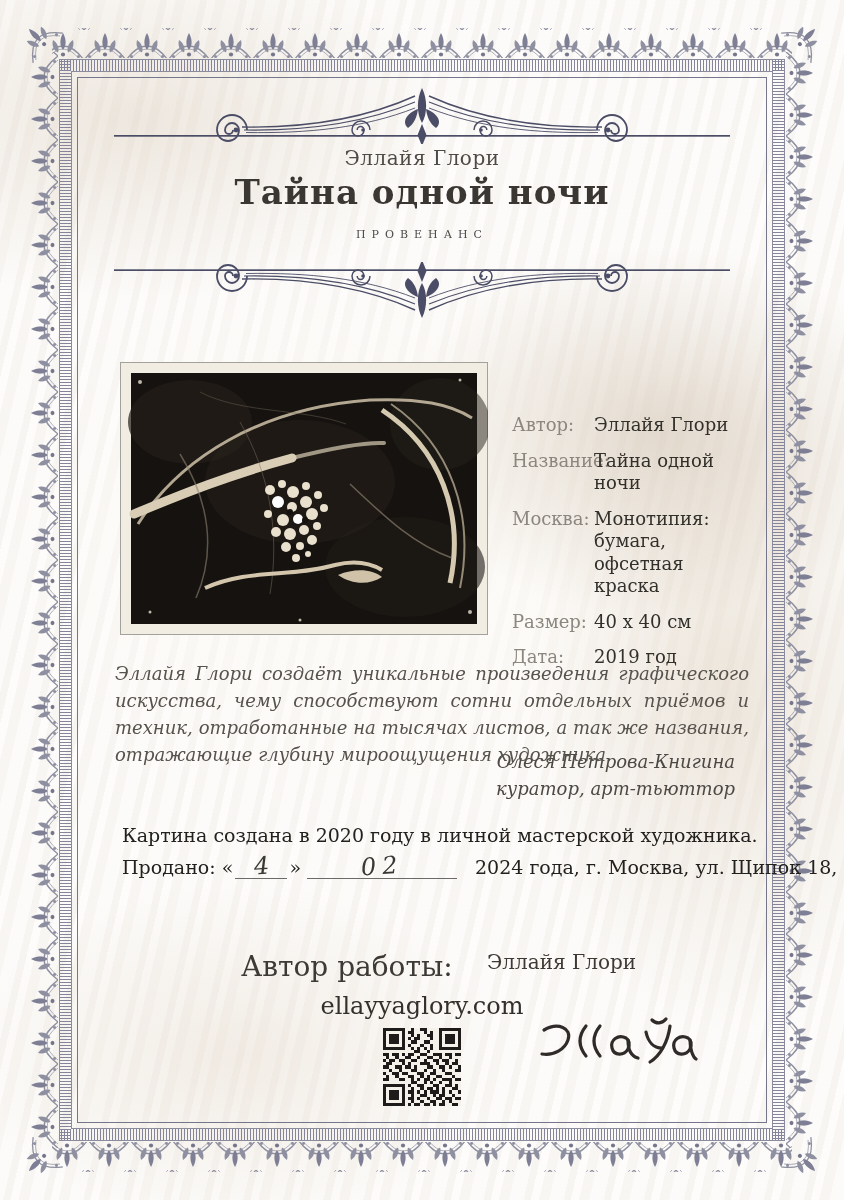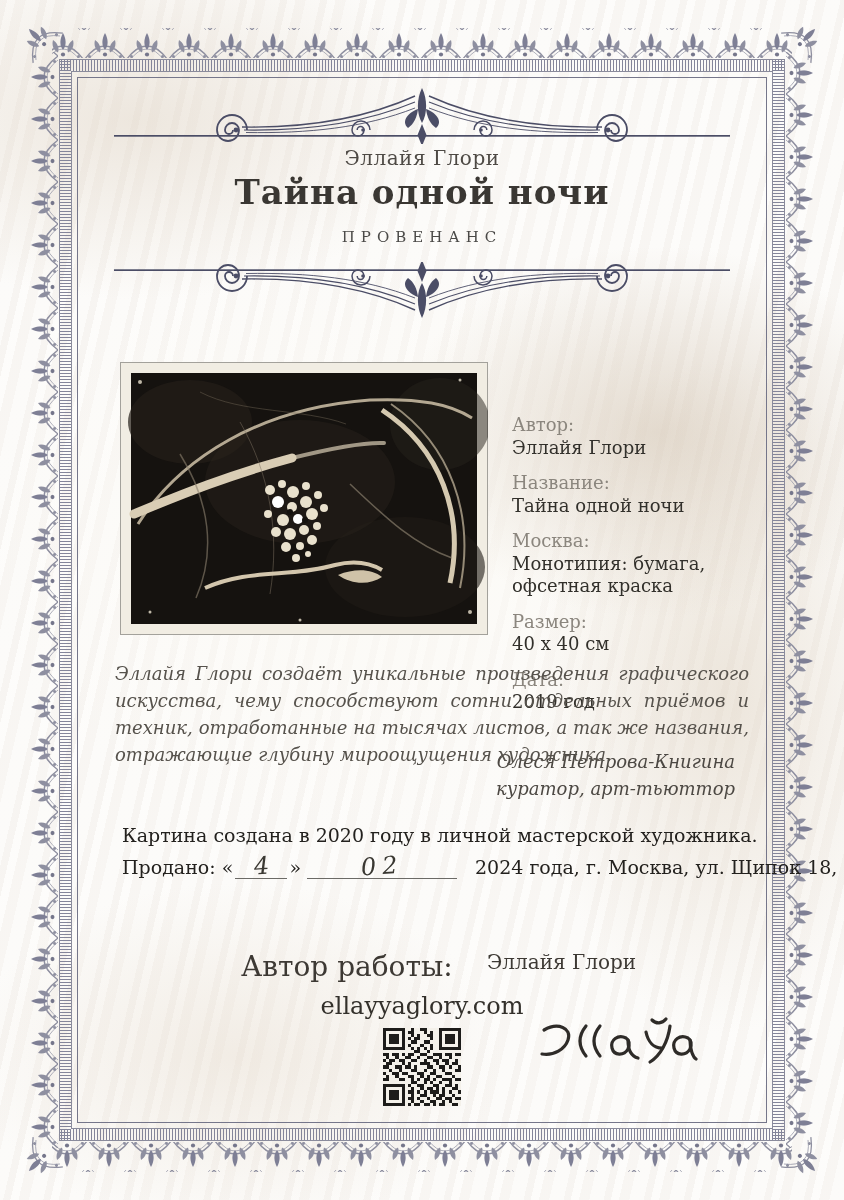--- a/index.html
+++ b/index.html
@@ -21,30 +21,30 @@
         rgba(205,190,171,.16) 0 7px, rgba(248,245,239,.28) 7px 15px,
         rgba(217,204,187,.18) 15px 25px, rgba(242,238,230,.24) 25px 39px);
   }
   .layer{position:absolute;z-index:1;}
   svg{display:block;}
   .border-svg{position:absolute;inset:0;z-index:1;pointer-events:none;}
 
   .center-text{left:77px;width:690px;text-align:center;}
   .artist-small{top:146px;font-size:20px;color:#4e4a45;letter-spacing:.5px;}
   .title{top:172px;font-size:34px;font-weight:bold;color:#3a3733;letter-spacing:1px;}
-  .subtitle{top:228px;font-size:15px;color:#4b4a48;letter-spacing:6px;}
+  .subtitle{top:228px;font-size:11px;color:#4b4a48;letter-spacing:6px;}
 
   .flourish{left:112px;width:620px;height:62px;}
   .flourish-top{top:82px;}
   .flourish-bottom{top:262px;transform:scaleY(-1);}
 
   .artwork{left:120px;top:362px;width:368px;height:273px;}
 
   .meta{left:512px;top:414px;width:240px;font-size:18px;line-height:1.25;}
-  .meta-row{display:flex;margin-bottom:13px;flex-direction:column;}
+  .meta-row{display:flex;margin-bottom:13px;}
   .meta-label{width:82px;flex:none;color:#8b867e;}
   .meta-value{color:#32302b;}
 
   .description{left:115px;top:660px;width:634px;font-size:18px;font-style:italic;
     color:#56524c;line-height:1.5;text-align:justify;}
   .curator{left:380px;top:748px;width:355px;text-align:right;font-style:italic;
     font-size:18px;color:#4c4843;line-height:1.5;}
 
   .created-line{left:122px;top:824px;font-size:19px;color:#23211e;text-align:right;}
   .sold-line{left:122px;top:854px;width:660px;font-size:19px;color:#23211e;white-space:nowrap;}

